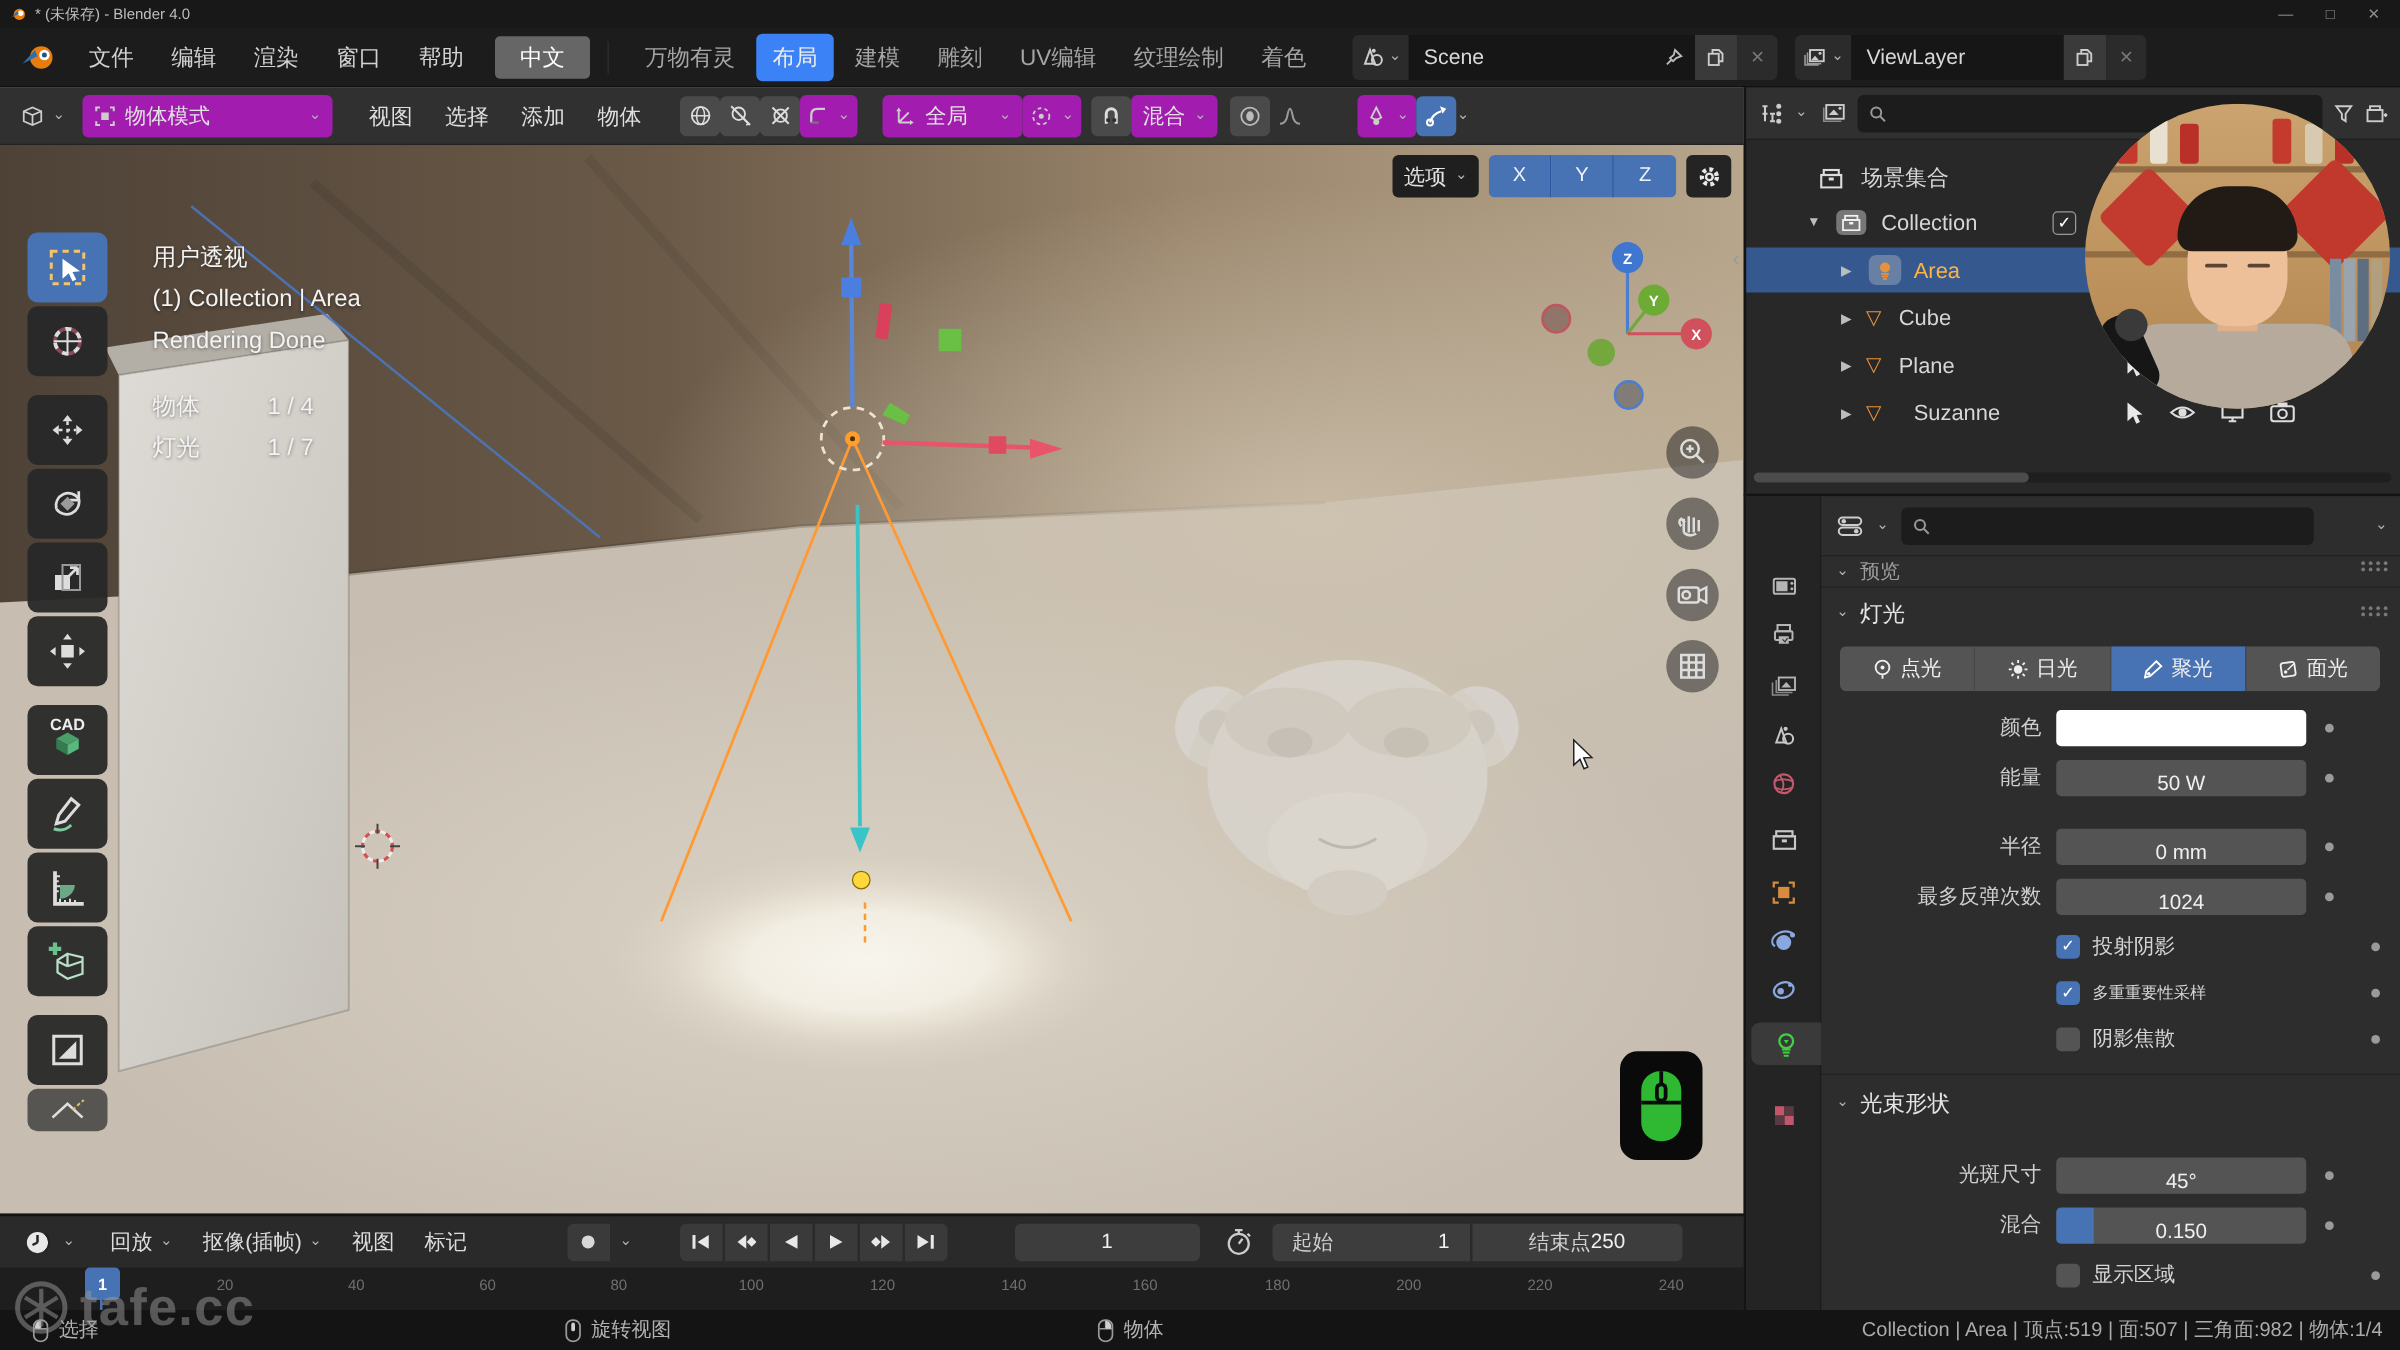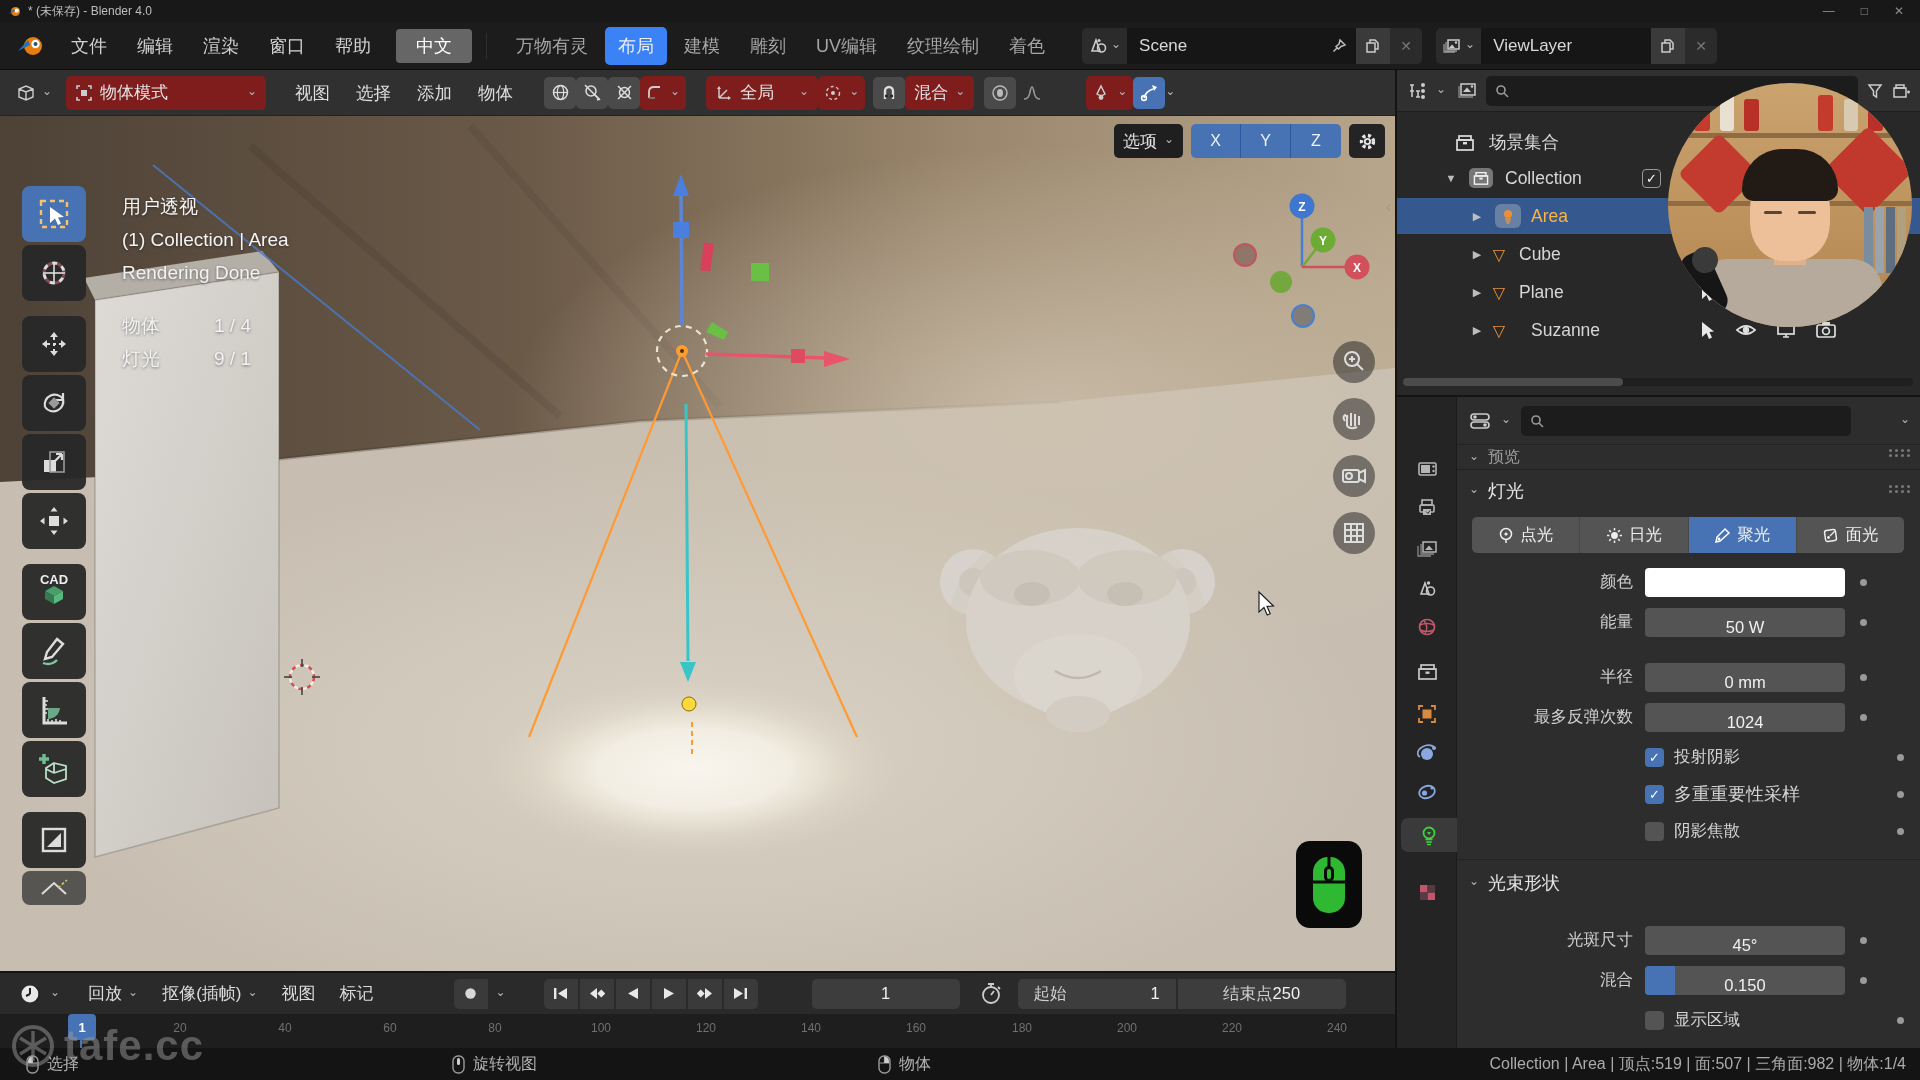--- a/index.html
+++ b/index.html
@@ -18,21 +18,21 @@
 .wtab.active{background:#3b82f6;color:#ececec}
 .idwidget{display:flex;align-items:center;height:36px;margin-left:14px}
 .idwidget .icobox{background:#2b2b2b;height:36px;display:flex;align-items:center;padding:0 6px;border-radius:5px 0 0 5px;gap:3px}
 .idwidget .fld{background:#161616;height:36px;display:flex;align-items:center;padding:0 12px;min-width:170px;font-size:17px;color:#d8d8d8;gap:8px}
 .idwidget .tailbtn{background:#3a3a3a;height:36px;width:34px;display:flex;align-items:center;justify-content:center}
 .idwidget .xbtn{background:#2b2b2b;height:36px;width:32px;display:flex;align-items:center;justify-content:center;color:#777;border-radius:0 5px 5px 0;font-size:14px}
 .cv{font-size:12px;color:#b5b5b5;line-height:0;transform:translateY(-2px)}
 
 #viewport{position:absolute;left:0;top:70px;width:1395px;height:901px;background:#8a7a68;overflow:hidden}
 #vp-header{position:absolute;left:0;top:0;width:1395px;height:46px;background:#303030;display:flex;align-items:center;z-index:20;border-bottom:1px solid #222}
-.hw{background:#7f1d1d;border-radius:5px;height:34px;display:flex;align-items:center;padding:0 9px;gap:7px;font-size:17px;color:#e2e2e2}
+.hw{background:#a21caf;border-radius:5px;height:34px;display:flex;align-items:center;padding:0 9px;gap:7px;font-size:17px;color:#e2e2e2}
 .hmenu{font-size:17.5px;color:#dedede;padding:0 13px}
 .hico{width:32px;height:32px;display:flex;align-items:center;justify-content:center;border-radius:5px}
 .hico.on{background:#4a4a4a}
 #vp-options{position:absolute;right:10px;top:53px;height:36px;display:flex;align-items:center;z-index:19;gap:8px}
 .axisgrp{display:flex;border-radius:5px;overflow:hidden}
 .axisbtn{width:50px;height:34px;background:#4772b3;color:#eef2fa;display:flex;align-items:center;justify-content:center;font-size:16px;border-right:1px solid #2f56a0}
 .axisbtn:last-child{border-right:none}
 #vp-toolbar{position:absolute;left:22px;top:116px;z-index:18}
 .tbtn{width:64px;height:56px;background:rgba(40,40,40,.95);border-radius:8px;margin-bottom:3px;display:flex;align-items:center;justify-content:center}
 .tbtn.active{background:#4772b3}
@@ -520,21 +520,21 @@
         </svg>
       </div>
   </div>
 
   <div id="vp-overlay">
     <div>用户透视</div>
     <div>(1) Collection | Area</div>
     <div>Rendering Done</div>
     <div class="stats">
       <div><span class="sl">物体</span><span>1 / 4</span></div>
-      <div><span class="sl">灯光</span><span>9 / 1</span></div>
+      <div><span class="sl">灯光</span><span>1 / 7</span></div>
     </div>
   </div>
 
   <div id="mouse-ind">
     <svg width="40" height="62" viewBox="0 0 40 62">
         <rect x="4" y="3" width="32" height="56" rx="15" fill="#2fb832"></rect>
         <line x1="20" y1="3" x2="20" y2="26" stroke="#0a0a0a" stroke-width="3"></line>
         <line x1="4" y1="28" x2="36" y2="28" stroke="#0a0a0a" stroke-width="3"></line>
         <rect x="15" y="12" width="10" height="16" rx="5" fill="#0a0a0a"></rect>
         <rect x="18" y="15" width="4" height="10" rx="2" fill="#2fb832"></rect>
@@ -816,21 +816,21 @@
         <span>✓</span>
       </div>
     <span style="margin-left:10px;font-size:16.5px">投射阴影</span>
     <div class="pdot" style="margin-left:auto;margin-right:18px"></div>
   </div>
   <div class="prow" style="top:382px">
     <span class="plabel"></span>
     <div class="cb on">
         <span>✓</span>
       </div>
-    <span style="margin-left:10px;font-size:18px">多重重要性采样</span>
+    <span style="margin-left:10px;font-size:13px">多重重要性采样</span>
     <div class="pdot" style="margin-left:auto;margin-right:18px"></div>
   </div>
   <div class="prow" style="top:419px">
     <span class="plabel"></span>
     <div class="cb"></div>
     <span style="margin-left:10px;font-size:16.5px">阴影焦散</span>
     <div class="pdot" style="margin-left:auto;margin-right:18px"></div>
   </div>
   <div class="sep" style="top:462px"></div>
   <div class="phead" style="top:474px">

